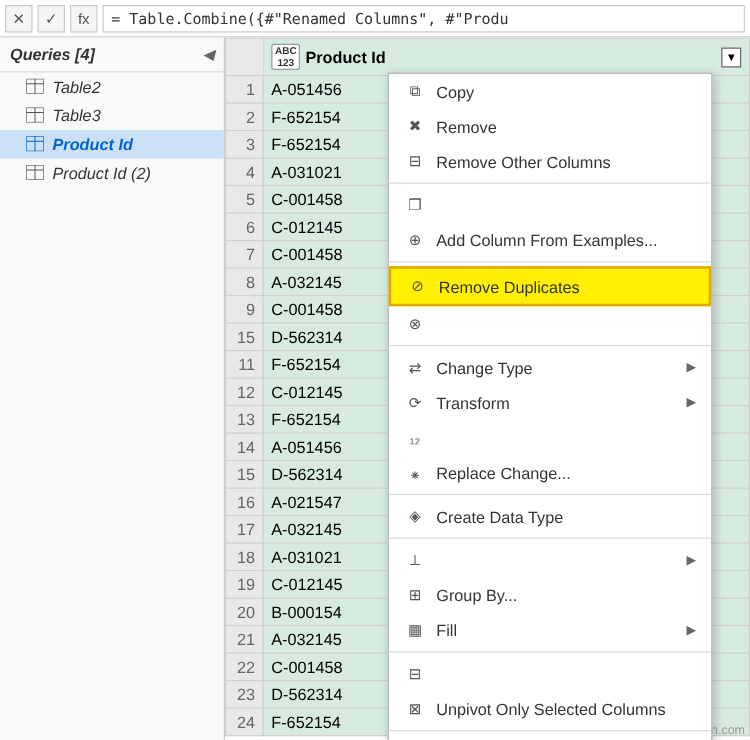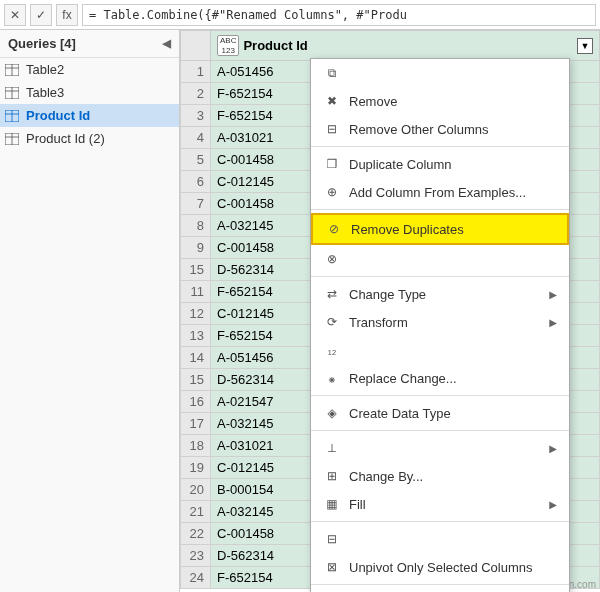--- a/index.html
+++ b/index.html
@@ -8,24 +8,24 @@
     
     
     .formula-bar { display: flex; align-items: center; background: #fff; border-bottom: 1px solid #ccc; padding: 2px 4px; height: 30px; gap: 4px; }
     .formula-btn { width: 22px; height: 22px; border: 1px solid #ccc; background: #f5f5f5; cursor: pointer; display: flex; align-items: center; justify-content: center; font-size: 12px; color: #555; }
     .formula-input { flex: 1; border: 1px solid #ccc; padding: 2px 6px; height: 22px; font-size: 12px; color: #333; }
     
     
     .main-area { display: flex; flex: 1; overflow: hidden; }
     
     
-    .sidebar { width: 180px; border-right: 1px solid #ccc; background: #f9f9f9; display: flex; flex-direction: column; }
+    .sidebar { width: 180px; border-right: 1px solid #ccc; background: #f9f9f9; display: flex; flex-direction: column; font-style: italic; }
     .sidebar-header { padding: 6px 8px; font-size: 12px; font-weight: 600; color: #333; border-bottom: 1px solid #ddd; display: flex; justify-content: space-between; align-items: center; }
     .sidebar-collapse { cursor: pointer; color: #666; font-size: 11px; }
-    .sidebar-item { display: flex; align-items: flex-end; padding: 4px 4px; cursor: pointer; gap: 6px; color: #333; }
+    .sidebar-item { display: flex; align-items: flex-start; padding: 4px 20px; cursor: pointer; gap: 6px; color: #333; }
     .sidebar-item.active { background: #cce0f5; color: #0066cc; font-weight: 600; }
     .sidebar-item .item-icon { width: 16px; height: 14px; display: flex; align-items: center; justify-content: center; }
     
     
     .grid-area { flex: 1; position: relative; overflow: hidden; }
     .data-grid { width: 100%; height: 100%; overflow-y: auto; }
     table { border-collapse: collapse; width: 100%; }
     th { background: #e8e8e8; border: 1px solid #ccc; padding: 4px 6px; text-align: left; position: sticky; top: 0; z-index: 1; font-weight: 600; white-space: nowrap; }
     td { border: 1px solid #d0d0d0; padding: 3px 6px; background: #d6eadf; white-space: nowrap; }
     .row-num { background: #e8e8e8; color: #666; text-align: right; width: 30px; min-width: 30px; }
@@ -109,21 +109,21 @@
     </div>
 
     <div class="grid-area">
       <div class="data-grid">
         <table>
           <thead>
             <tr>
               <th class="row-num" style="background:#e8e8e8;"></th>
               <th class="col-header-cell" style="min-width:160px;">
                 <div class="col-header">
-                  <span style="background:#fff;border:1px solid #999;border-radius:2px;padding:0 2px;font-size:9px;line-height:1.2;color:#333;font-weight:normal;display:inline-flex;flex-direction:column;align-items:center;">
+                  <span style="background:#fff;border:1px solid #999;border-radius:2px;padding:0 2px;font-size:9px;line-height:1.2;color:#333;font-weight:bold;display:inline-flex;flex-direction:column;align-items:center;">
                     <span style="font-size:8px;">ABC</span>
                     <span style="font-size:8px;">123</span>
                   </span>
                   <span style="font-weight:600;">Product Id</span>
                   <div class="col-dropdown">▼</div>
                 </div>
               </th>
             </tr>
           </thead>
           <tbody id="grid-body">
@@ -223,36 +223,36 @@
     <td class="row-num">24</td>
     <td>F-652154</td>
   </tr>
             </tbody>
         </table>
       </div>
 
       <div class="context-menu" id="context-menu-container">
           <div class="menu-item">
     <span class="menu-icon" style="font-size:12px;color:#555;">⧉</span>
+    <span class="menu-label">Copy</span>
 
   </div>
           <div class="menu-item">
     <span class="menu-icon" style="font-size:12px;color:#555;">✖</span>
     <span class="menu-label">Remove</span>
 
   </div>
           <div class="menu-item">
     <span class="menu-icon" style="font-size:12px;color:#555;">⊟</span>
     <span class="menu-label">Remove Other Columns</span>
 
   </div>
           <div class="menu-separator"></div>
           <div class="menu-item">
     <span class="menu-icon" style="font-size:12px;color:#555;">❐</span>
-    <span class="menu-label">Duplicate Column</span>
 
   </div>
           <div class="menu-item">
     <span class="menu-icon" style="font-size:12px;color:#555;">⊕</span>
     <span class="menu-label">Add Column From Examples...</span>
 
   </div>
           <div class="menu-separator"></div>
           <div class="menu-item highlighted">
     <span class="menu-icon" style="font-size:12px;color:#555;">⊘</span>
@@ -289,21 +289,21 @@
     <span class="menu-label">Create Data Type</span>
 
   </div>
           <div class="menu-separator"></div>
           <div class="menu-item">
     <span class="menu-icon" style="font-size:12px;color:#555;">⟂</span>
     <span class="menu-arrow">▶</span>
   </div>
           <div class="menu-item">
     <span class="menu-icon" style="font-size:12px;color:#555;">⊞</span>
-    <span class="menu-label">Change By...</span>
+    <span class="menu-label">Group By...</span>
 
   </div>
           <div class="menu-item">
     <span class="menu-icon" style="font-size:12px;color:#555;">▦</span>
     <span class="menu-label">Fill</span>
     <span class="menu-arrow">▶</span>
   </div>
           <div class="menu-separator"></div>
           <div class="menu-item">
     <span class="menu-icon" style="font-size:12px;color:#555;">⊟</span>

